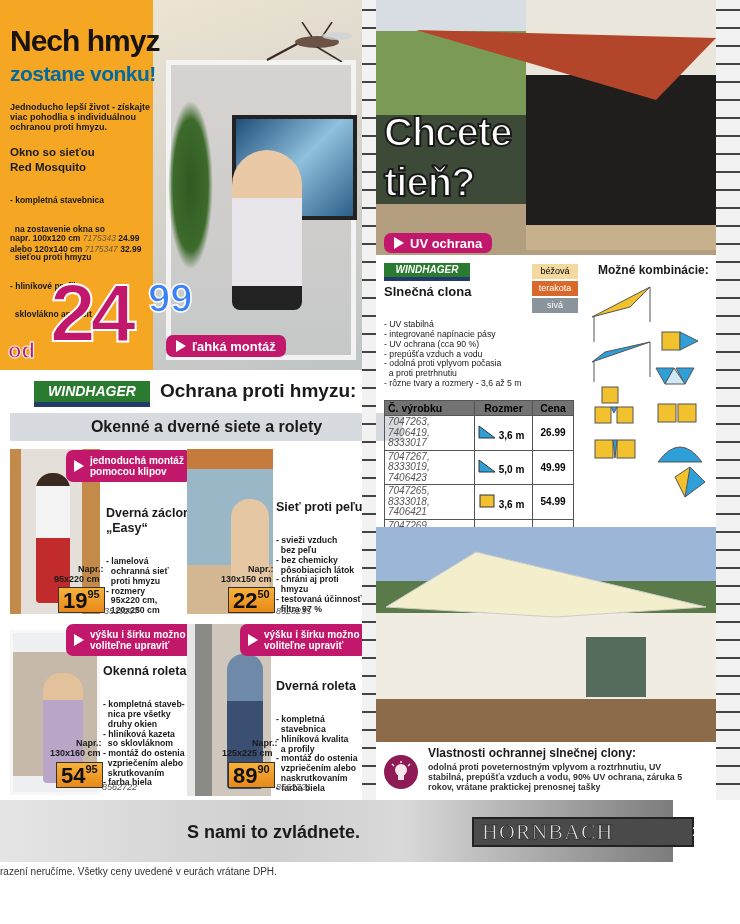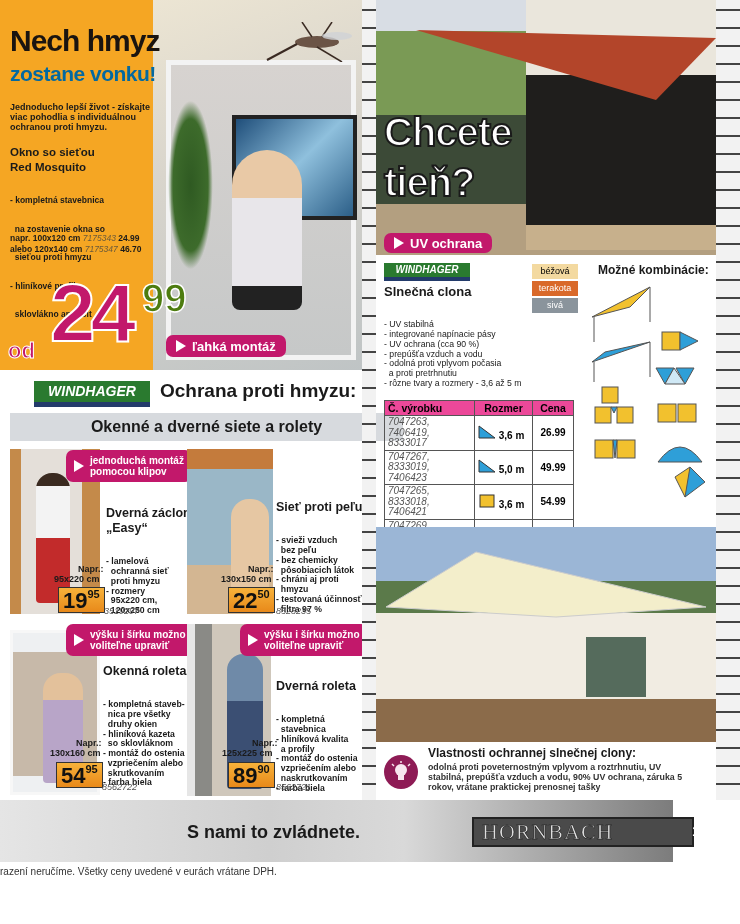--- a/index.html
+++ b/index.html
@@ -8,21 +8,21 @@
 .page{position:absolute;left:0;top:0;width:740px;height:800px;background:#fff}
 .orange{background:#f5a623}
 .pinkbtn{background:#c2186b;color:#fff;border-radius:7px;font-weight:bold;display:flex;align-items:center;gap:6px;padding:2px 10px;font-size:13px}
 .pinkbtn .tri{width:0;height:0;border-left:10px solid #fff;border-top:6px solid transparent;border-bottom:6px solid transparent}
 .txt{color:#1a1a1a;line-height:1.12}
 .b{font-weight:bold}
 .pricetag{background:linear-gradient(#f7b23a,#e8891a);border:1px solid #333;color:#111;font-weight:bold;display:flex;align-items:flex-start;padding:0 4px}
 .spiral{position:absolute;top:0;width:14px;height:800px;background:repeating-linear-gradient(#f2f2f2 0 9px,#444 9px 11px,#f2f2f2 11px 18px)}
 table{border-collapse:collapse}
 td,th{border:1px solid #555;font-size:10px;padding:1px 3px}
-th{background:#ec4899;font-weight:bold;font-size:10.5px}
+th{background:#737373;font-weight:bold;font-size:10.5px}
 </style>
 </head>
 <body>
 
 <div class="page">
 
   <div class="abs" style="left:152px;top:0;width:210px;height:370px;background:linear-gradient(160deg,#ece5d3 0%,#d9d5cc 40%,#bfc4c5 100%)">
     <div class="abs" style="left:14px;top:60px;width:190px;height:300px;border:5px solid #f3f3f3;background:linear-gradient(#d7d3d0,#c6c8c8)"></div>
     <div class="abs" style="left:80px;top:115px;width:125px;height:105px;background:linear-gradient(135deg,#1f4e7a,#8fc0dd,#2c5f88);border:4px solid #222"></div>
     <div class="abs" style="left:16px;top:100px;width:45px;height:170px;background:radial-gradient(ellipse at center,#2f5a22 0%,#3d6b2b 55%,transparent 70%)"></div>
@@ -52,25 +52,25 @@
     <div>  sklovlákno antracit</div>
   </div>
   <div class="abs txt" style="left:10px;top:234px;font-size:8.5px;font-weight:bold;white-space:nowrap">
     <span>napr. 100x120 cm</span>
     <i style="color:#6b5a3a;font-weight:normal">7175343</i>
     <span>24.99</span>
   </div>
   <div class="abs txt" style="left:10px;top:245px;font-size:8.5px;font-weight:bold;white-space:nowrap">
     <span>alebo 120x140 cm</span>
     <i style="color:#6b5a3a;font-weight:normal">7175347</i>
-    <span>46.70</span>
+    <span>32.99</span>
   </div>
   <div class="abs b" style="left:8px;top:338px;font-size:22px;color:#c2186b;-webkit-text-stroke:1px #fff">od</div>
   <div class="abs b" style="left:50px;top:272px;font-size:82px;letter-spacing:-5px;color:#c2186b;-webkit-text-stroke:2px #fff;line-height:1">24</div>
-  <div class="abs b" style="left:142px;top:278px;font-size:40px;color:#4d7c0f;-webkit-text-stroke:1.5px #fff;line-height:1">99</div>
+  <div class="abs b" style="left:148px;top:278px;font-size:40px;color:#3b82f6;-webkit-text-stroke:1.5px #fff;line-height:1">99</div>
   <div class="abs pinkbtn" style="left:166px;top:335px;height:22px">
     <span class="tri"></span>
     <span>ľahká montáž</span>
   </div>
 
   <div class="abs" style="left:34px;top:381px;width:116px;height:26px;background:#2a7a2f;color:#fff;font-weight:bold;font-size:14px;font-style:italic;text-align:center;line-height:20px;border-bottom:5px solid #233b6b">
     <span>WINDHAGER</span>
   </div>
   <div class="abs txt b" style="left:160px;top:380px;font-size:19px">Ochrana proti hmyzu:</div>
   <div class="abs txt b" style="left:10px;top:413px;width:393px;height:28px;background:#d7dade;font-size:16px;text-align:center;line-height:28px">Okenné a dverné siete a rolety</div>

